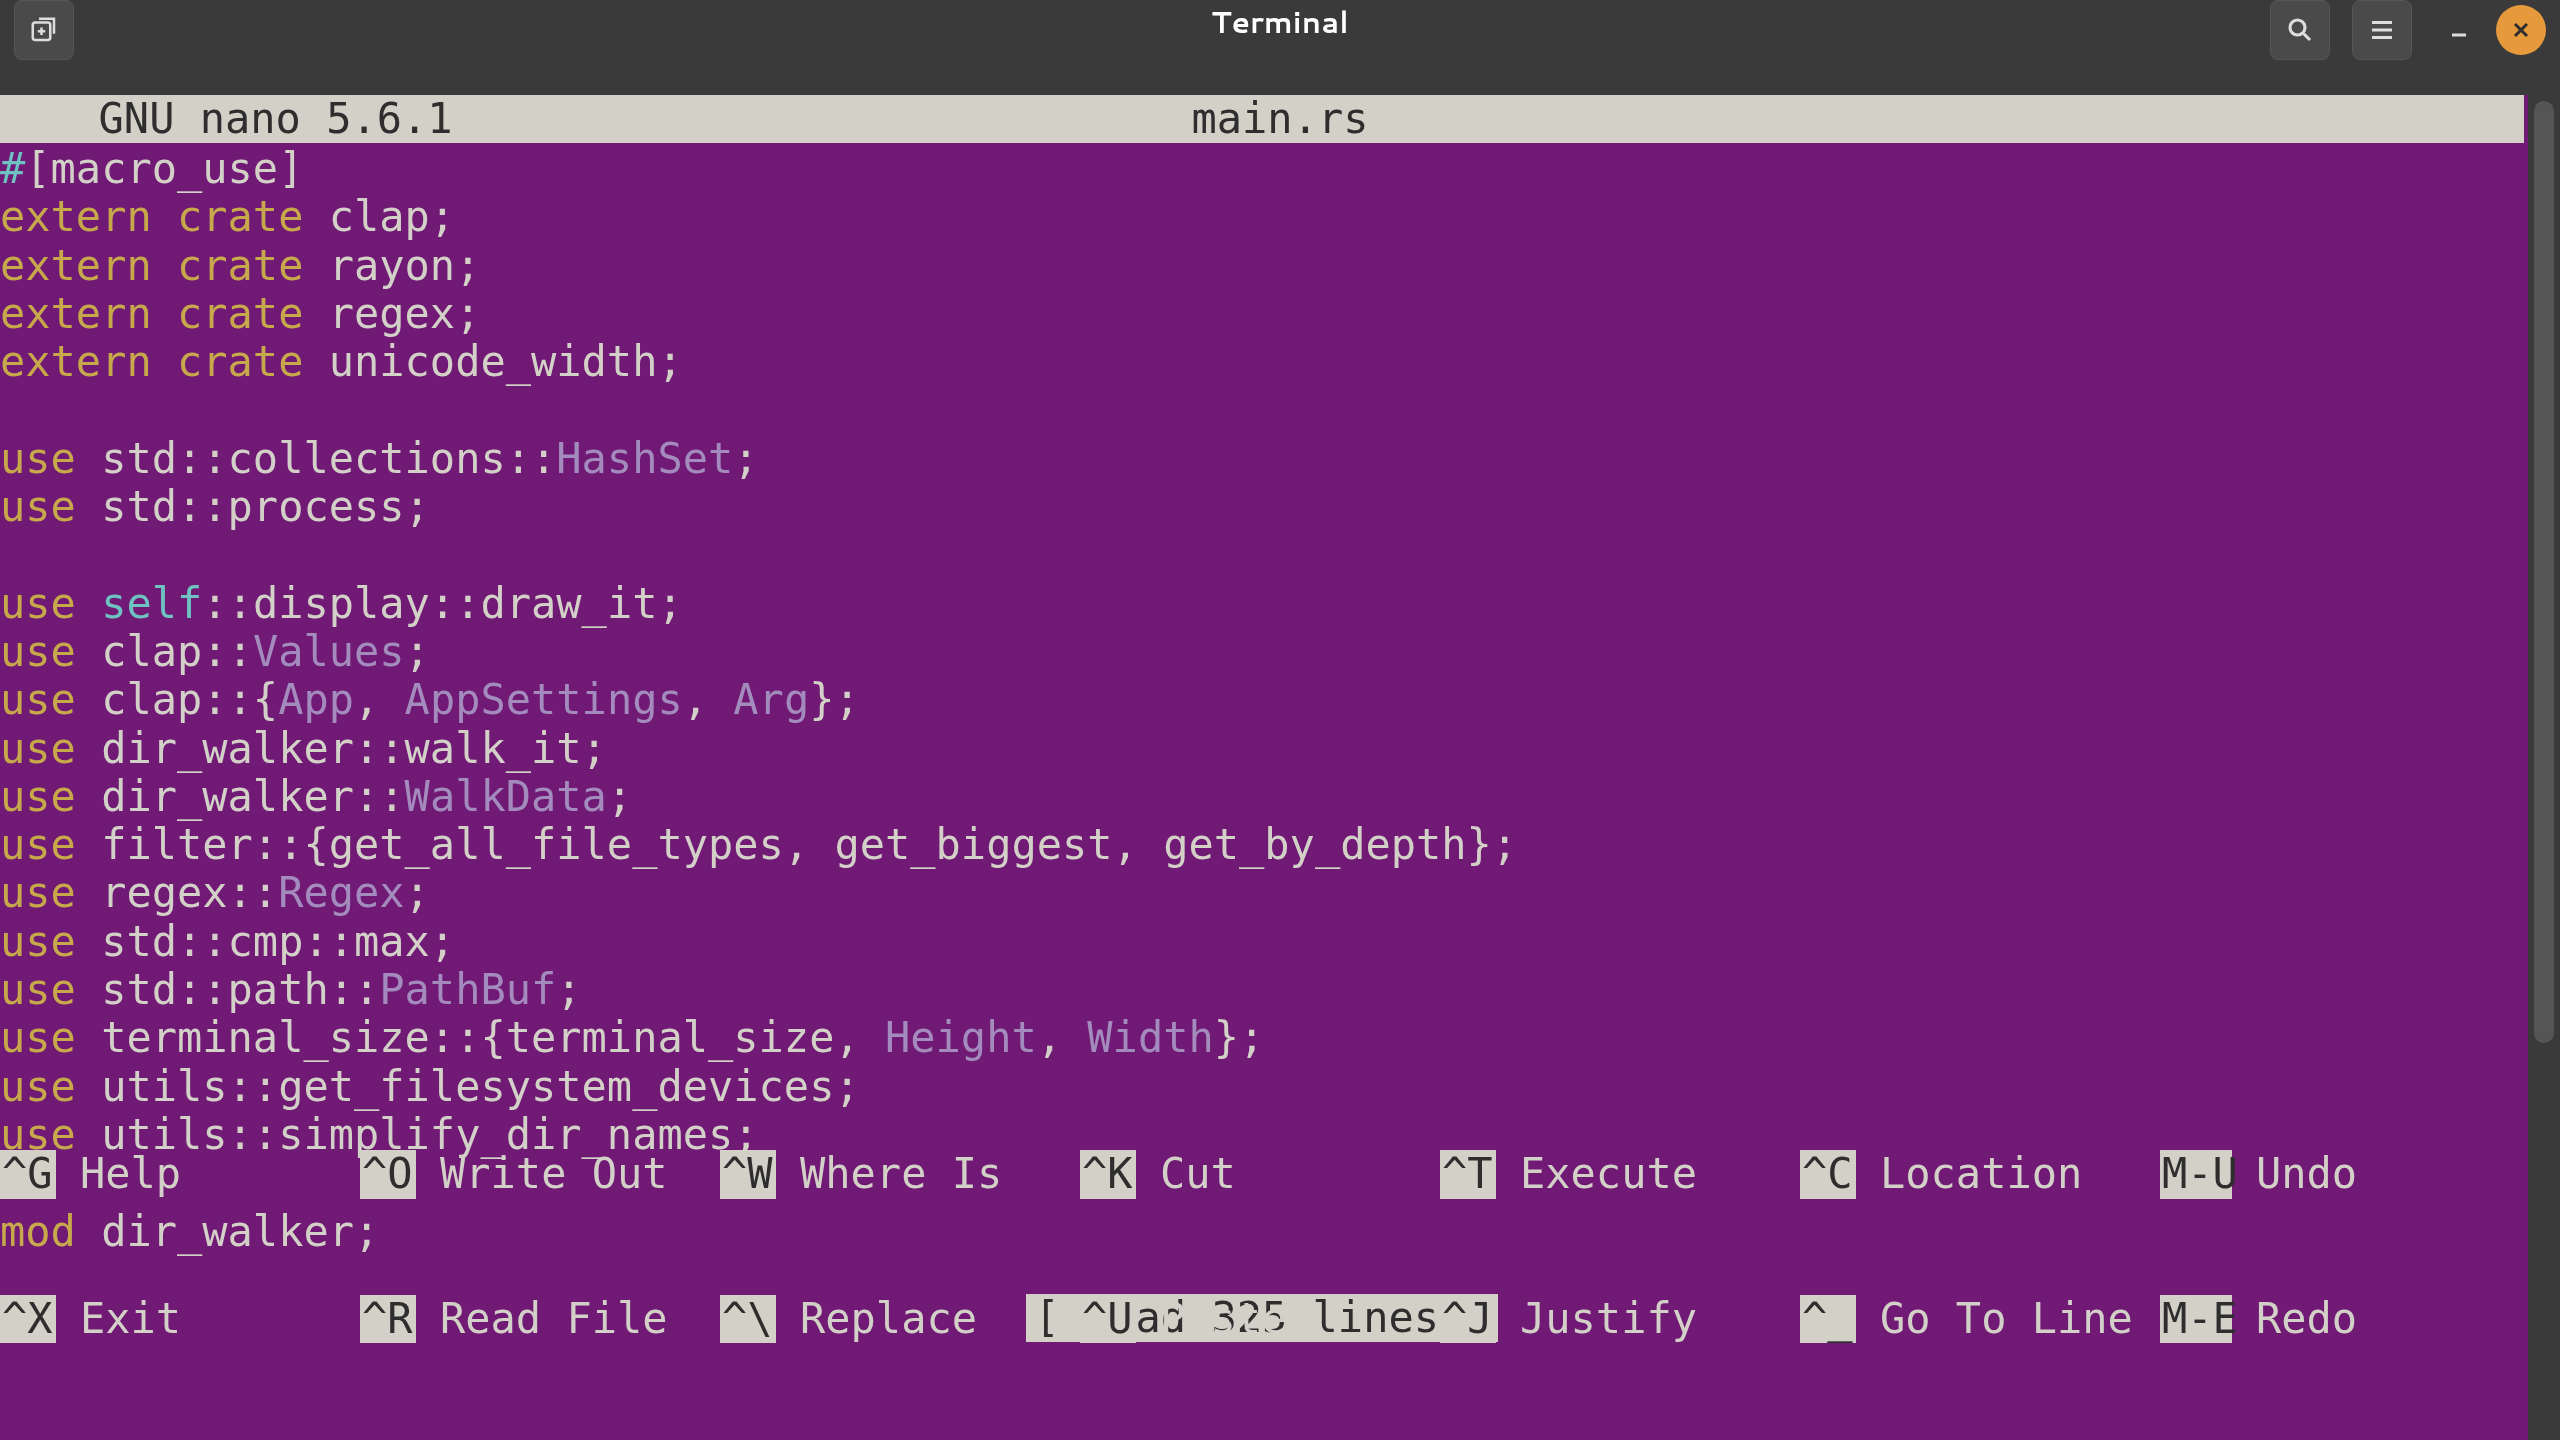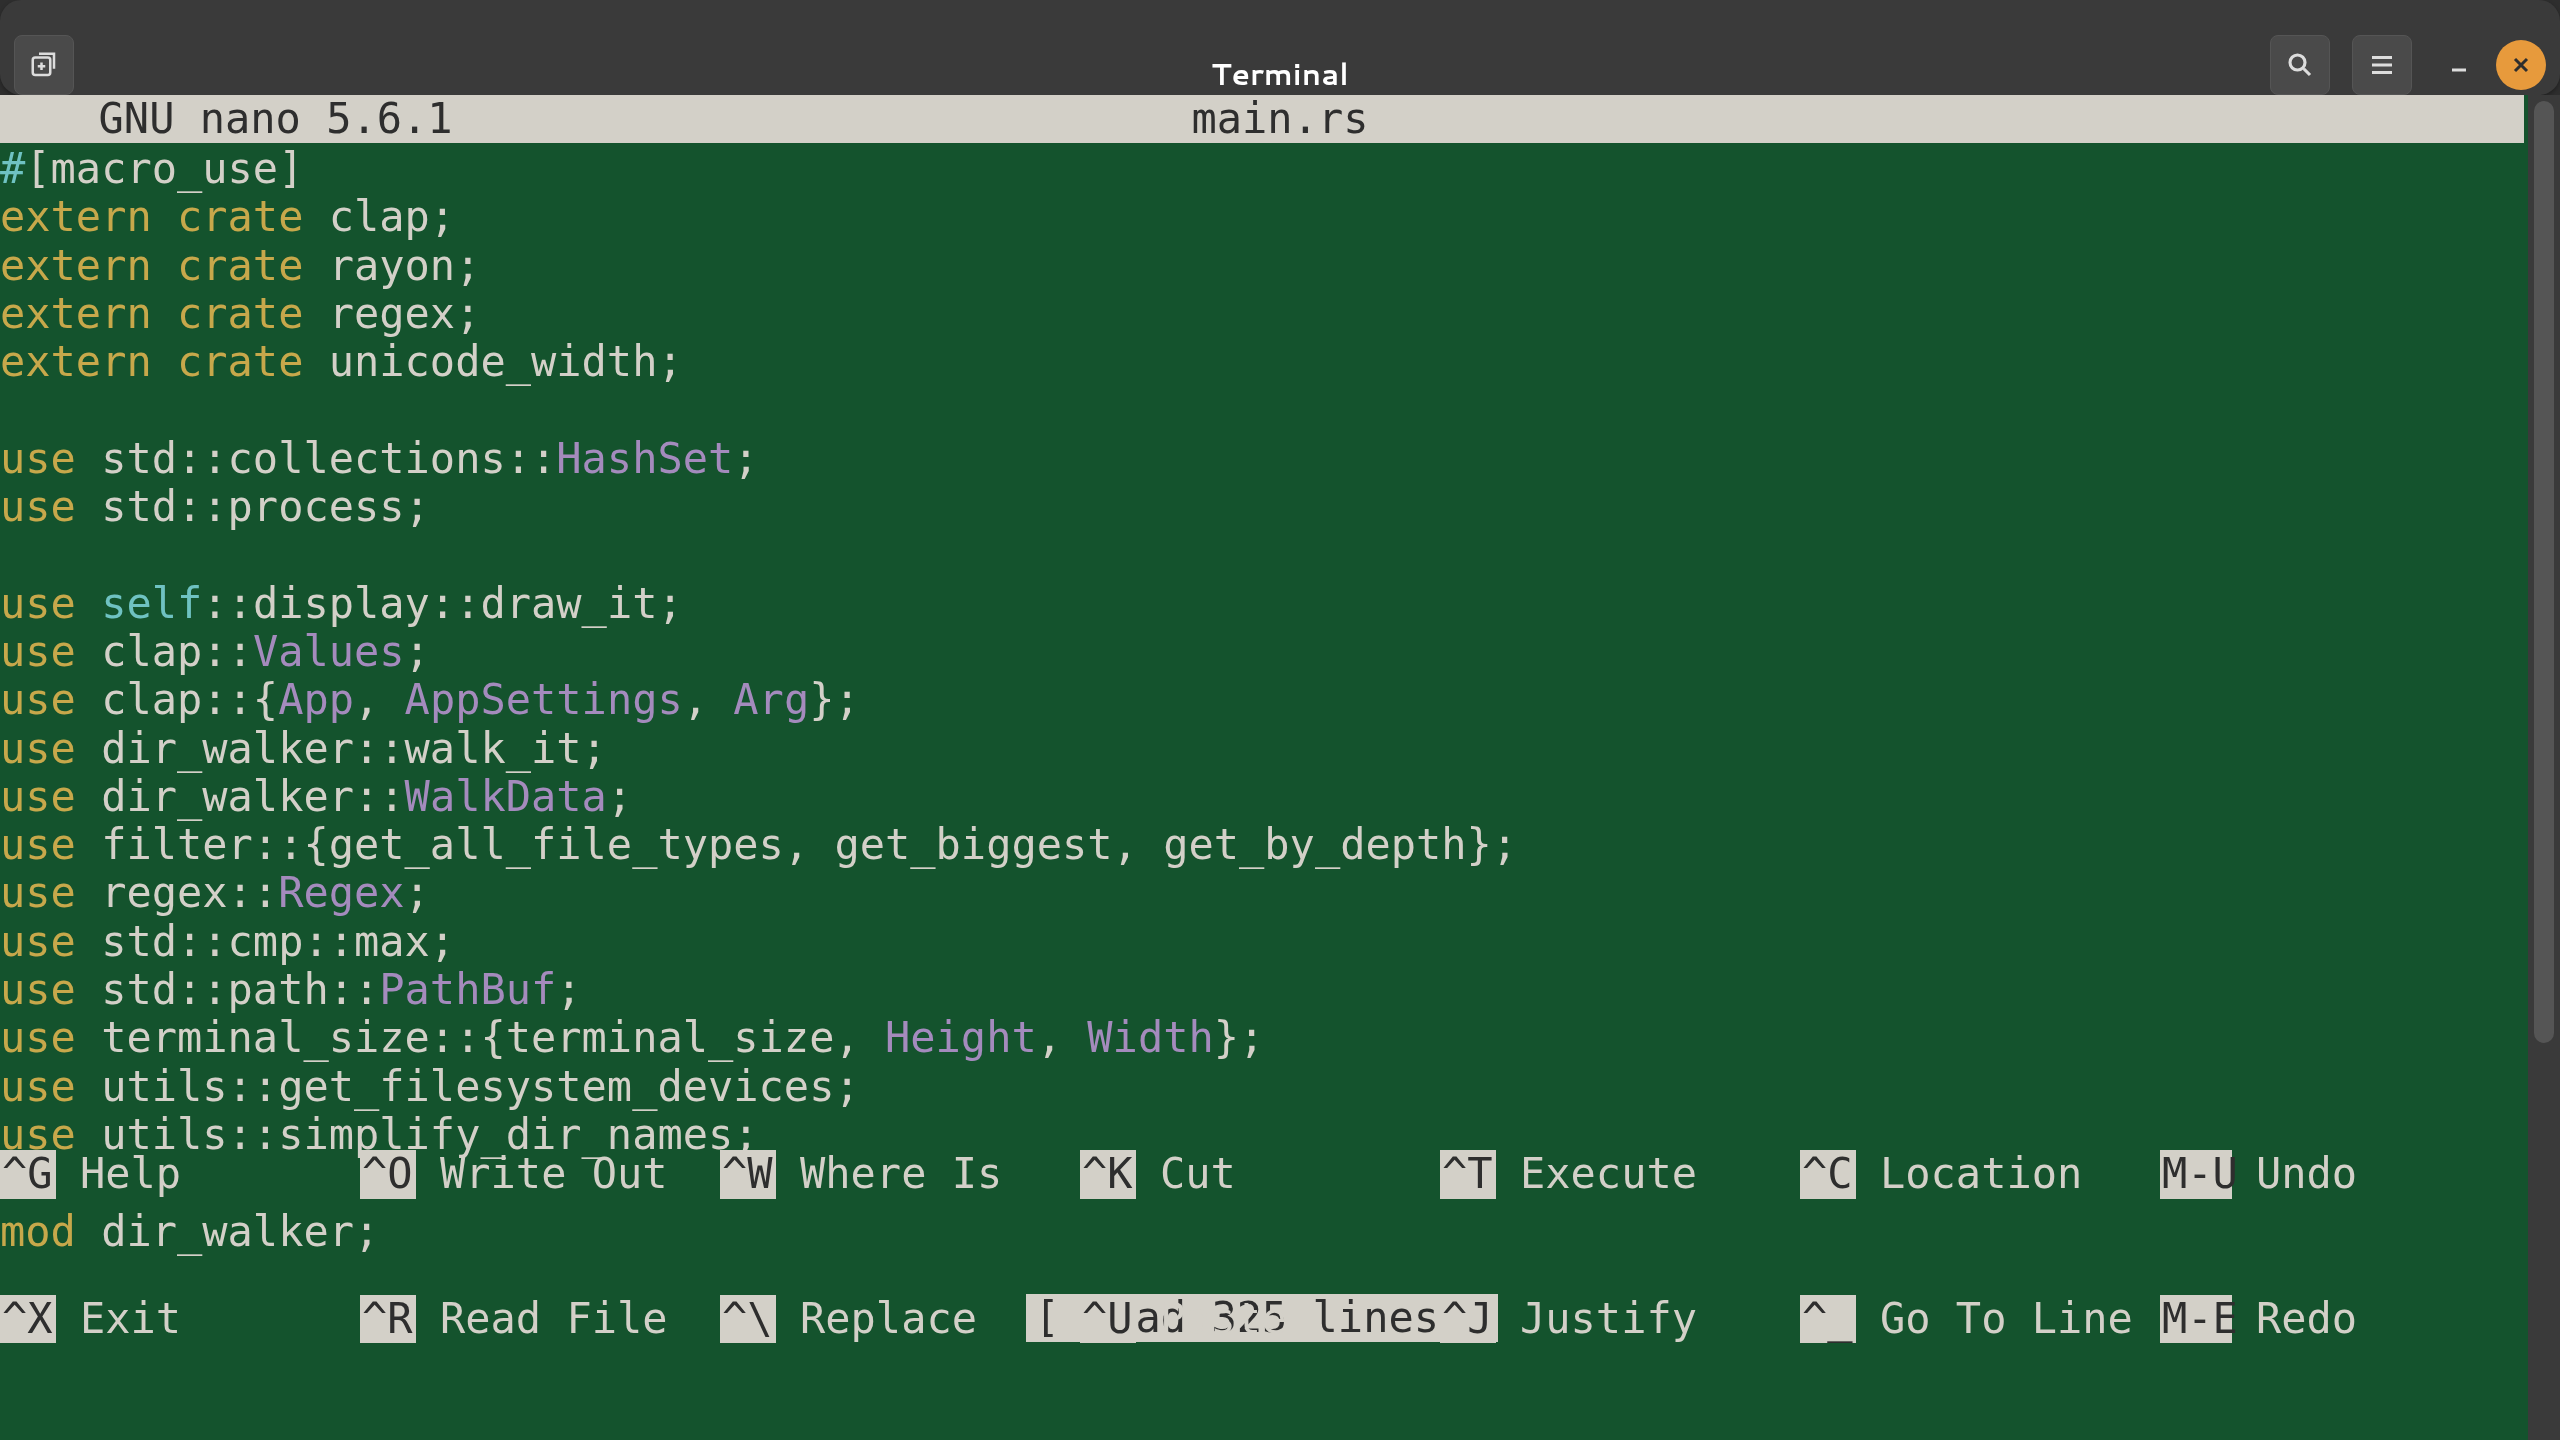--- a/index.html
+++ b/index.html
@@ -9,25 +9,24 @@
     background: #2e2e2e;
     font-family: "DejaVu Sans Mono", "Liberation Mono", monospace;
     overflow: hidden;
     transform-origin: top left;
   }
   
   .titlebar {
     height: 95px;
     background: #3a3a3a;
     display: flex;
-    align-items: flex-end;
+    align-items: flex-start;
     padding: 0 14px;
     position: relative;
     box-shadow: 0 2px 4px rgba(0,0,0,0.3);
-    border-radius: 21px;
   }
   .titlebar-btn {
     width: 60px;
     height: 60px;
     background: #4a4a4a;
     border-radius: 8px;
     display: flex;
     align-items: center;
     justify-content: center;
     margin-right: 10px;
@@ -55,21 +54,21 @@
     border-radius: 50%;
     display: flex;
     align-items: center;
     justify-content: center;
   }
   .win-btn.min svg, .win-btn.close svg { width: 24px; height: 24px; }
   .win-btn.close { background: #e79a3c; }
 
   
   .terminal {
-    background: #14532d;
+    background: #701a75;
     height: calc(1440px - 95px);
     font-size: 24px;
     line-height: 1.0;
     color: #d3d0c8;
     position: relative;
     padding-right: 36px;
   }
   .scrollbar {
     position: absolute;
     right: 0;

